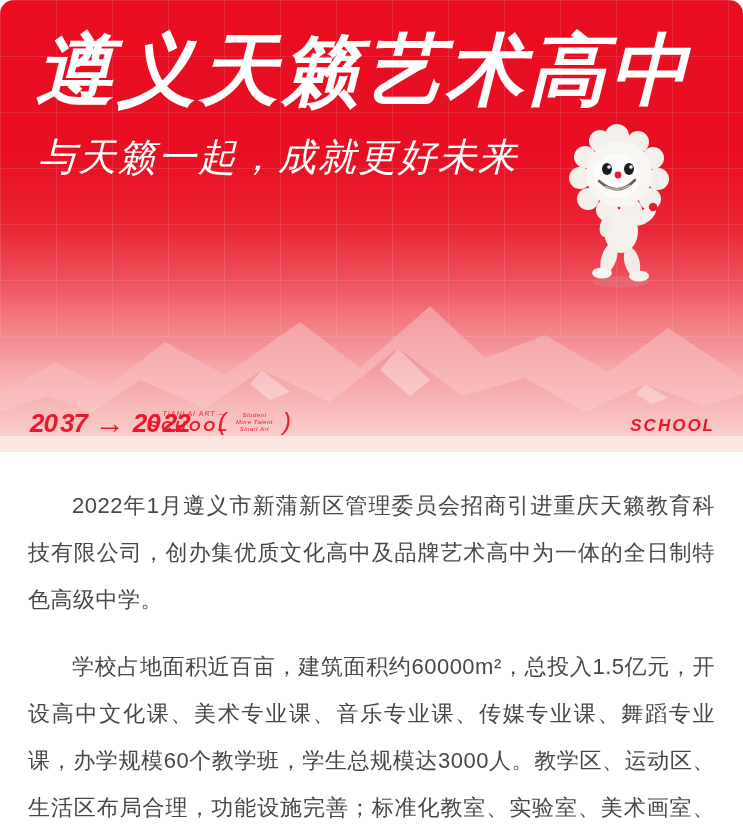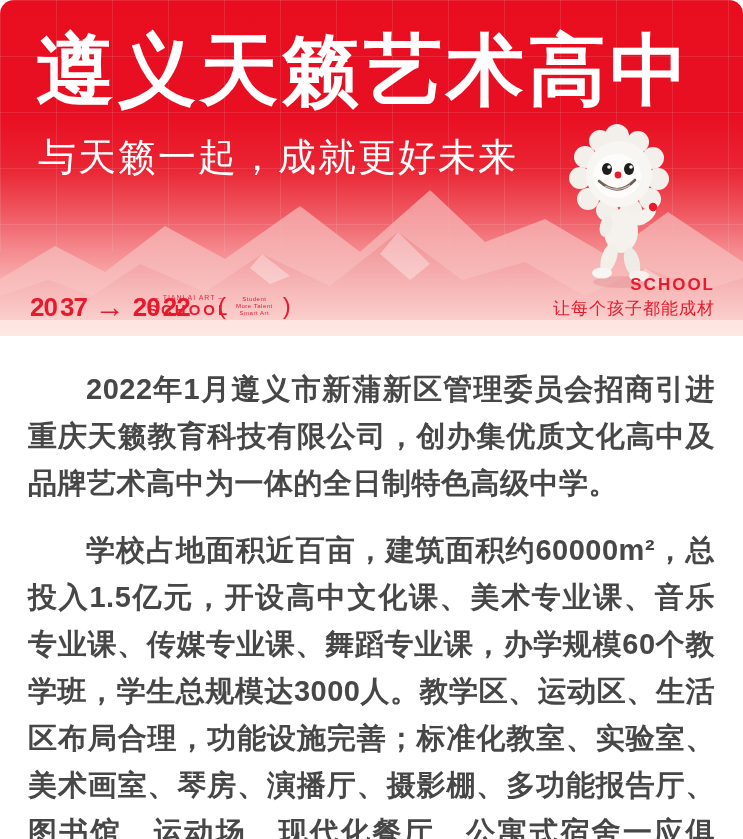--- a/index.html
+++ b/index.html
@@ -2,25 +2,26 @@
 <html><head>
 <meta charset="utf-8">
 <style>
   * { margin:0; padding:0; box-sizing:border-box; }
   html,body { width:743px; height:839px; background:#ffffff; overflow:hidden;
               font-family:"Liberation Sans", sans-serif; }
   .page { position:relative; width:743px; height:839px; background:#ffffff; }
 
   
   .hero {
-    position:relative; width:743px; height:336px; overflow:hidden;
+    position:relative; width:743px; height:452px; overflow:hidden;
     border-radius:14px 14px 0 0;
     background:linear-gradient(180deg,
       #e80e20 0%, #e80f22 34%, #ea2433 50%, #ef5660 63%,
       #f4888d 74%, #f8b4b3 85%, #fbd6d3 93%, #fdece9 100%);
+    font-style:italic;
   }
   .grid-overlay {
     position:absolute; inset:0; height:75%;
     background-image:
       linear-gradient(rgba(255,255,255,.10) 1px, transparent 1px),
       linear-gradient(90deg, rgba(255,255,255,.10) 1px, transparent 1px);
     background-size:56px 56px;
     pointer-events:none;
   }
   .hero-title {
@@ -58,21 +59,21 @@
   .paren-lines { margin:0 10px; text-align:center; }
   .paren-lines div { font-size:6px; line-height:7px; letter-spacing:.5px; }
 
   .brand-block { position:absolute; right:28px; bottom:16px; text-align:right; color:#e8192c; }
   .brand-name { font-size:17px; font-weight:bold; letter-spacing:2px; }
   .brand-slogan { font-size:17px; font-weight:500; letter-spacing:1px; margin-top:2px; }
 
   
   .article { padding:30px 28px 0 28px; background:#ffffff; }
   .article p {
-    font-size:29px; line-height:47px; color:#474747; font-weight:700;
+    font-size:22px; line-height:47px; color:#474747; font-weight:400;
     text-indent:2em; text-align:justify; letter-spacing:.5px;
     margin-bottom:20px;
   }
 </style>
 </head>
 <body>
 
 <div class="page">
 
   <header class="hero">
@@ -163,21 +164,20 @@
         <span class="paren-lines">
           <div>Student</div>
           <div>More Talent</div>
           <div>Smart Art</div>
         </span>
         <span class="paren">)</span>
       </div>
 
       <div class="brand-block">
         <div class="brand-name">SCHOOL</div>
-        <div class="brand-slogan">让每个孩子都能成材</div>
       </div>
     </div>
   </header>
 
   <main class="article">
     <p>2022年1月遵义市新蒲新区管理委员会招商引进重庆天籁教育科技有限公司，创办集优质文化高中及品牌艺术高中为一体的全日制特色高级中学。</p>
     <p>学校占地面积近百亩，建筑面积约60000m²，总投入1.5亿元，开设高中文化课、美术专业课、音乐专业课、传媒专业课、舞蹈专业课，办学规模60个教学班，学生总规模达3000人。教学区、运动区、生活区布局合理，功能设施完善；标准化教室、实验室、美术画室、琴房、演播厅、摄影棚、多功能报告厅、图书馆、运动场、现代化餐厅、公寓式宿舍一应俱全。</p>
   </main>
 
 </div>

